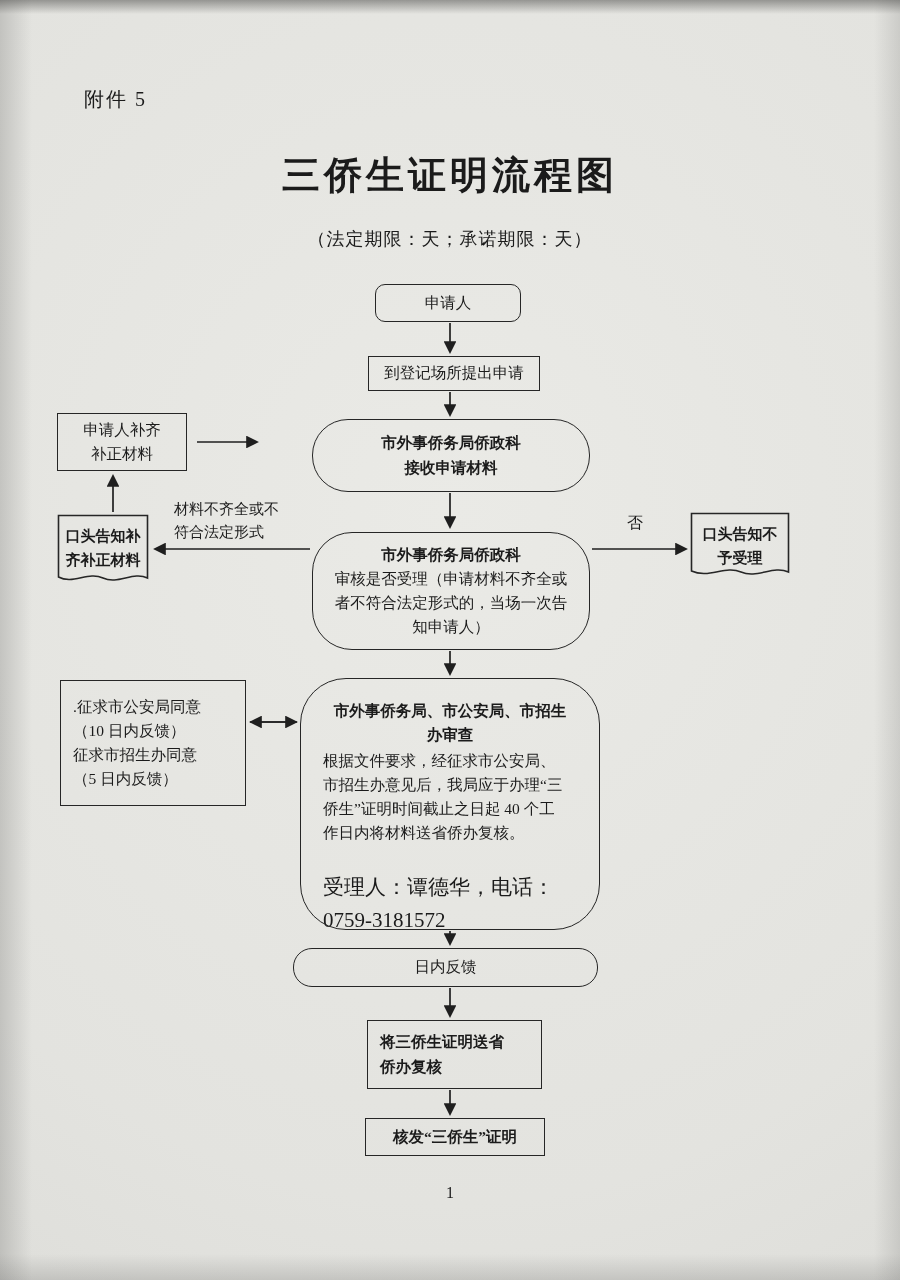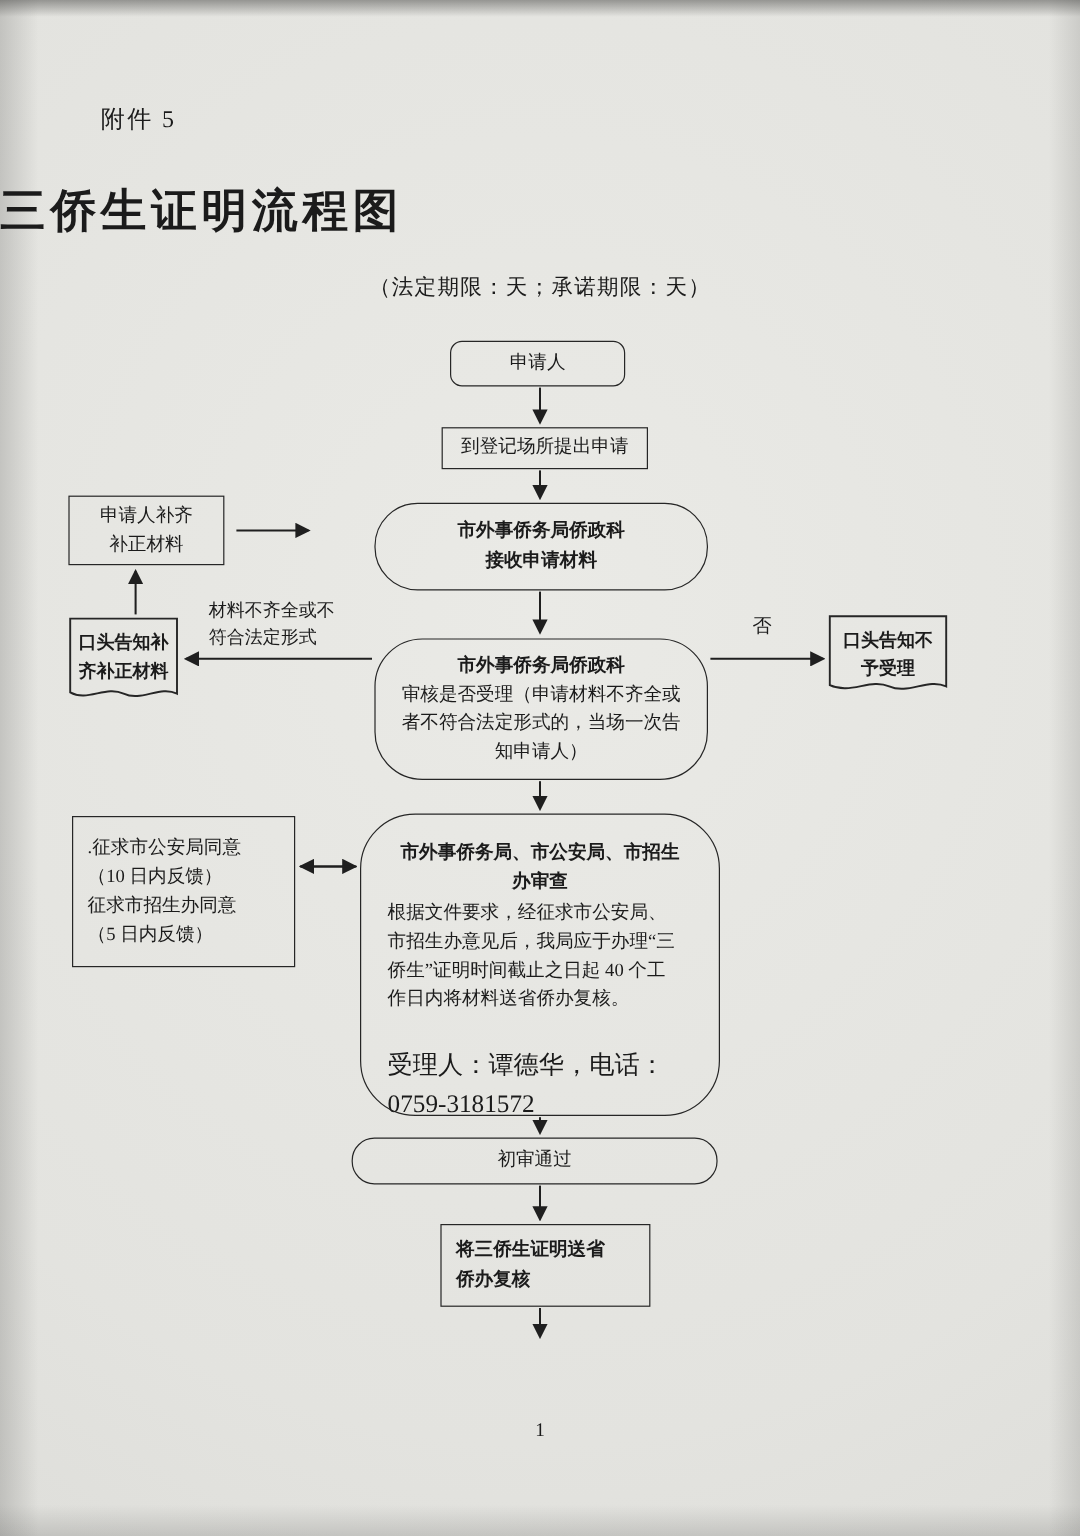--- a/index.html
+++ b/index.html
@@ -17,21 +17,21 @@
       linear-gradient(270deg, rgba(120,120,118,.22) 0px, rgba(120,120,118,0) 26px),
       linear-gradient(0deg, rgba(110,110,108,.25) 0px, rgba(110,110,108,0) 26px),
       radial-gradient(120% 90% at 50% 40%, #eaeae6 0%, #e3e3df 60%, #d9d9d5 100%);
   }
   .attachment {
     position:absolute; left:84px; top:86px;
     font-size:20px; letter-spacing:2px;
   }
   .title {
     position:absolute; left:0; top:150px; width:100%;
-    margin:0; text-align:left;
+    margin:0; text-align:center;
     font-size:38px; font-weight:bold; letter-spacing:4px;
   }
   .subtitle {
     position:absolute; left:0; top:227px; width:100%;
     text-align:center; font-size:18px; letter-spacing:1px;
   }
   .arrows { position:absolute; left:0; top:0; pointer-events:none; }
 
   .node {
     position:absolute;
@@ -139,28 +139,31 @@
     <div class="box-title">市外事侨务局、市公安局、市招生
 办审查</div>
     <div class="box-body">根据文件要求，经征求市公安局、
 市招生办意见后，我局应于办理“三
 侨生”证明时间截止之日起 40 个工
 作日内将材料送省侨办复核。</div>
     <div class="box-contact">受理人：谭德华，电话：0759-3181572</div>
   </div>
 
   <div class="node" id="n-pass">
-    <span>初审通过</span>
+    <span>日内反馈</span>
   </div>
 
   <div class="node" id="n-send">
     <span>将三侨生证明送省
 侨办复核</span>
   </div>
 
+  <div class="node" id="n-issue">
+    <span>核发“三侨生”证明</span>
+  </div>
 
   <div class="node" id="n-correct">
     <span>申请人补齐
 补正材料</span>
   </div>
 
   <div class="node" id="n-consult">
     <span>.征求市公安局同意
 （10 日内反馈）
 征求市招生办同意

